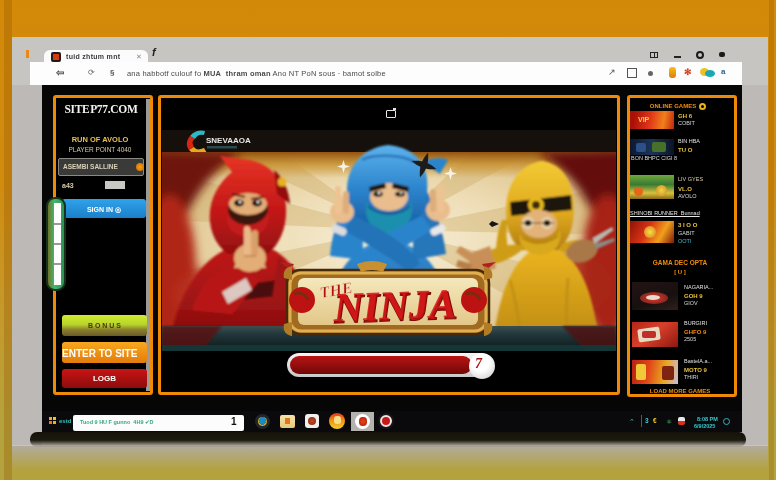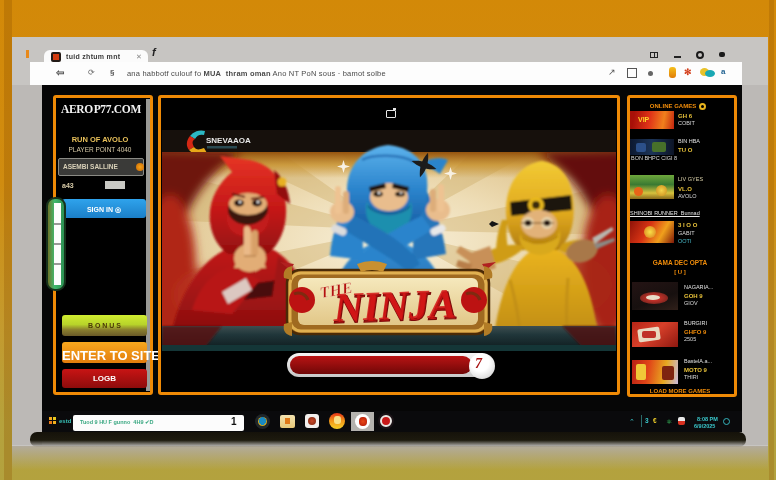--- a/index.html
+++ b/index.html
@@ -44,35 +44,35 @@
 <div class="abs" style="left:669px;top:67px;width:7px;height:11px;background:linear-gradient(180deg,#f5c01c,#e07c08);border-radius:3px"></div>
 <div class="abs txt" style="left:684px;top:68px;font-size:9px;color:#d33c18;font-weight:bold">✻</div>
 <div class="abs" style="left:700px;top:68px;width:9px;height:8px;background:#e8c22a;border-radius:50%"></div>
 <div class="abs" style="left:705px;top:70px;width:10px;height:7px;background:#1aa8b4;border-radius:50%"></div>
 <div class="abs txt" style="left:721px;top:68px;font-size:8px;color:#1d5f8f;font-weight:bold">a</div>
 
 <div class="abs" style="left:42px;top:85px;width:700px;height:326px;background:#060606"></div>
 
 <div class="abs" style="left:53px;top:95px;width:100px;height:300px;background:#000;border:3px solid #ef8a06;border-radius:3px;box-sizing:border-box"></div>
 <div class="abs" style="left:146px;top:99px;width:4px;height:292px;background:#9a9a96"></div>
-<div class="abs txt" style="left:56px;top:104px;width:90px;text-align:center;font-family:'Liberation Serif',serif;font-size:11.5px;font-weight:bold;color:#f2f2f2;letter-spacing:-.3px">AERO P77.COM</div>
+<div class="abs txt" style="left:56px;top:104px;width:90px;text-align:center;font-family:'Liberation Serif',serif;font-size:11.5px;font-weight:bold;color:#f2f2f2;letter-spacing:-.3px">SITE P77.COM</div>
 <div class="abs txt" style="left:56px;top:136px;width:88px;text-align:center;font-size:7.5px;font-weight:bold;color:#e8c05a">RUN OF AVOLO</div>
 <div class="abs txt" style="left:56px;top:147px;width:88px;text-align:center;font-size:6.5px;color:#d8cba8">PLAYER POINT 4040</div>
 <div class="abs" style="left:58px;top:158px;width:86px;height:18px;background:#3a3a38;border:1.5px solid #8a8a84;border-radius:2px;box-sizing:border-box"></div>
 <div class="abs txt" style="left:63px;top:164px;font-size:6.5px;color:#d8d0b8;font-weight:bold">ASEMBI SALLINE</div>
 <div class="abs" style="left:136px;top:163px;width:8px;height:8px;background:radial-gradient(circle,#f5a31a,#c86500);border-radius:50%"></div>
 <div class="abs txt" style="left:62px;top:182px;font-size:7px;color:#d8cba8;font-weight:bold">a43</div>
 <div class="abs" style="left:105px;top:181px;width:20px;height:8px;background:#c9c9c4"></div>
 <div class="abs" style="left:62px;top:199px;width:84px;height:19px;background:linear-gradient(180deg,#2fa3ec,#1b7fc8);border-radius:3px"></div>
 <div class="abs txt" style="left:62px;top:206px;width:84px;text-align:center;font-size:7px;font-weight:bold;color:#fff">SIGN IN ◎</div>
 
 <div class="abs" style="left:62px;top:315px;width:85px;height:21px;border-radius:3px;background:linear-gradient(180deg,#d0ec30 0%,#b8d42a 45%,#8a7f2e 70%,#6a5a28 100%)"></div>
 <div class="abs txt" style="left:62px;top:322px;width:85px;text-align:center;font-size:7px;font-weight:bold;color:#4a3808">B O N U S</div>
 <div class="abs" style="left:62px;top:342px;width:85px;height:21px;border-radius:3px;background:linear-gradient(180deg,#f7a81e,#e37c0c)"></div>
-<div class="abs txt" style="left:62px;top:349px;width:75px;text-align:right;font-size:13px;font-weight:bold;color:#fff">ENTER TO SITE</div>
+<div class="abs txt" style="left:62px;top:349px;width:75px;text-align:right;font-size:10px;font-weight:bold;color:#fff">ENTER TO SITE</div>
 <div class="abs" style="left:62px;top:369px;width:85px;height:19px;border-radius:3px;background:linear-gradient(180deg,#c81414,#8e0c0c)"></div>
 <div class="abs txt" style="left:62px;top:375px;width:85px;text-align:center;font-size:8px;font-weight:bold;color:#fff">LOGB</div>
 
 <div class="abs" style="left:46px;top:197px;width:20px;height:94px;border-radius:9px;border:2px solid #16321c;box-sizing:border-box;background:linear-gradient(90deg,#6e7428 0%,#42b86e 40%,#2c9152 100%)"></div>
 <div class="abs" style="left:54px;top:203px;width:7px;height:82px;background:#fdfdfd"></div>
 <div class="abs" style="left:54px;top:223px;width:7px;height:1.5px;background:#9a9a9a"></div>
 <div class="abs" style="left:54px;top:243px;width:7px;height:1.5px;background:#9a9a9a"></div>
 <div class="abs" style="left:54px;top:263px;width:7px;height:1.5px;background:#9a9a9a"></div>
 
 <div class="abs" style="left:158px;top:95px;width:462px;height:300px;background:#000;border:3px solid #ef8a06;border-radius:3px;box-sizing:border-box"></div>

